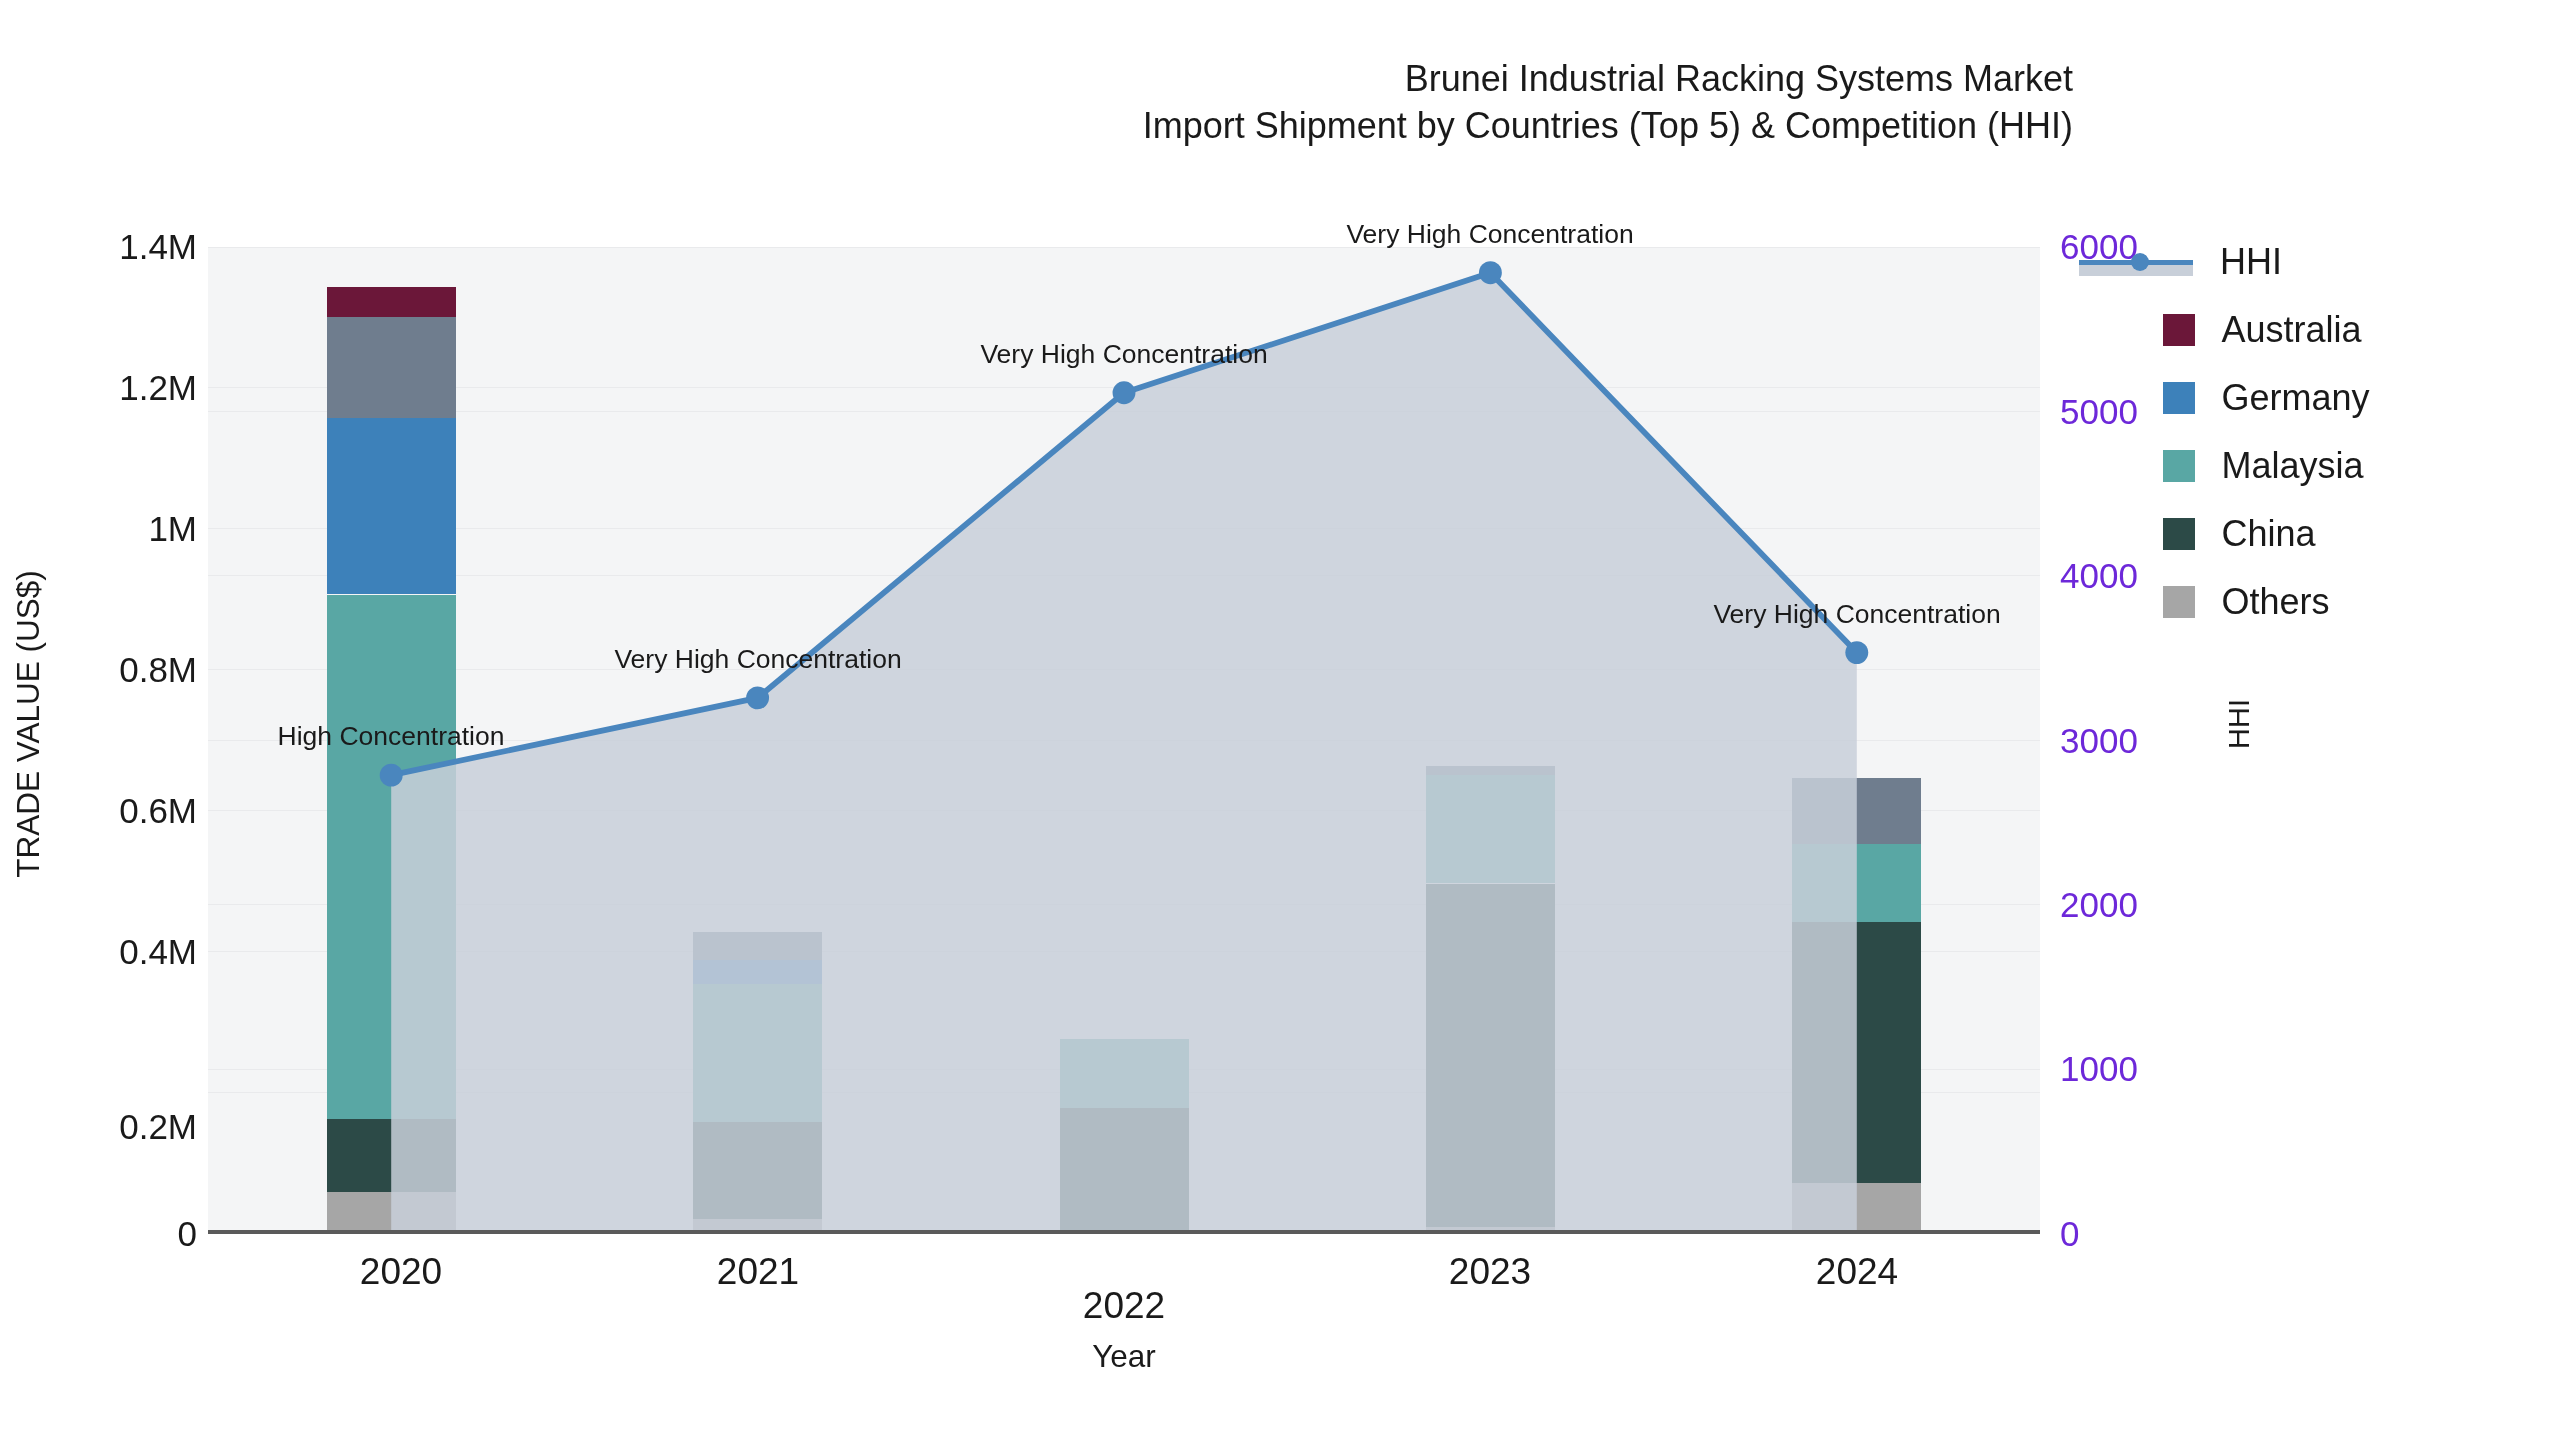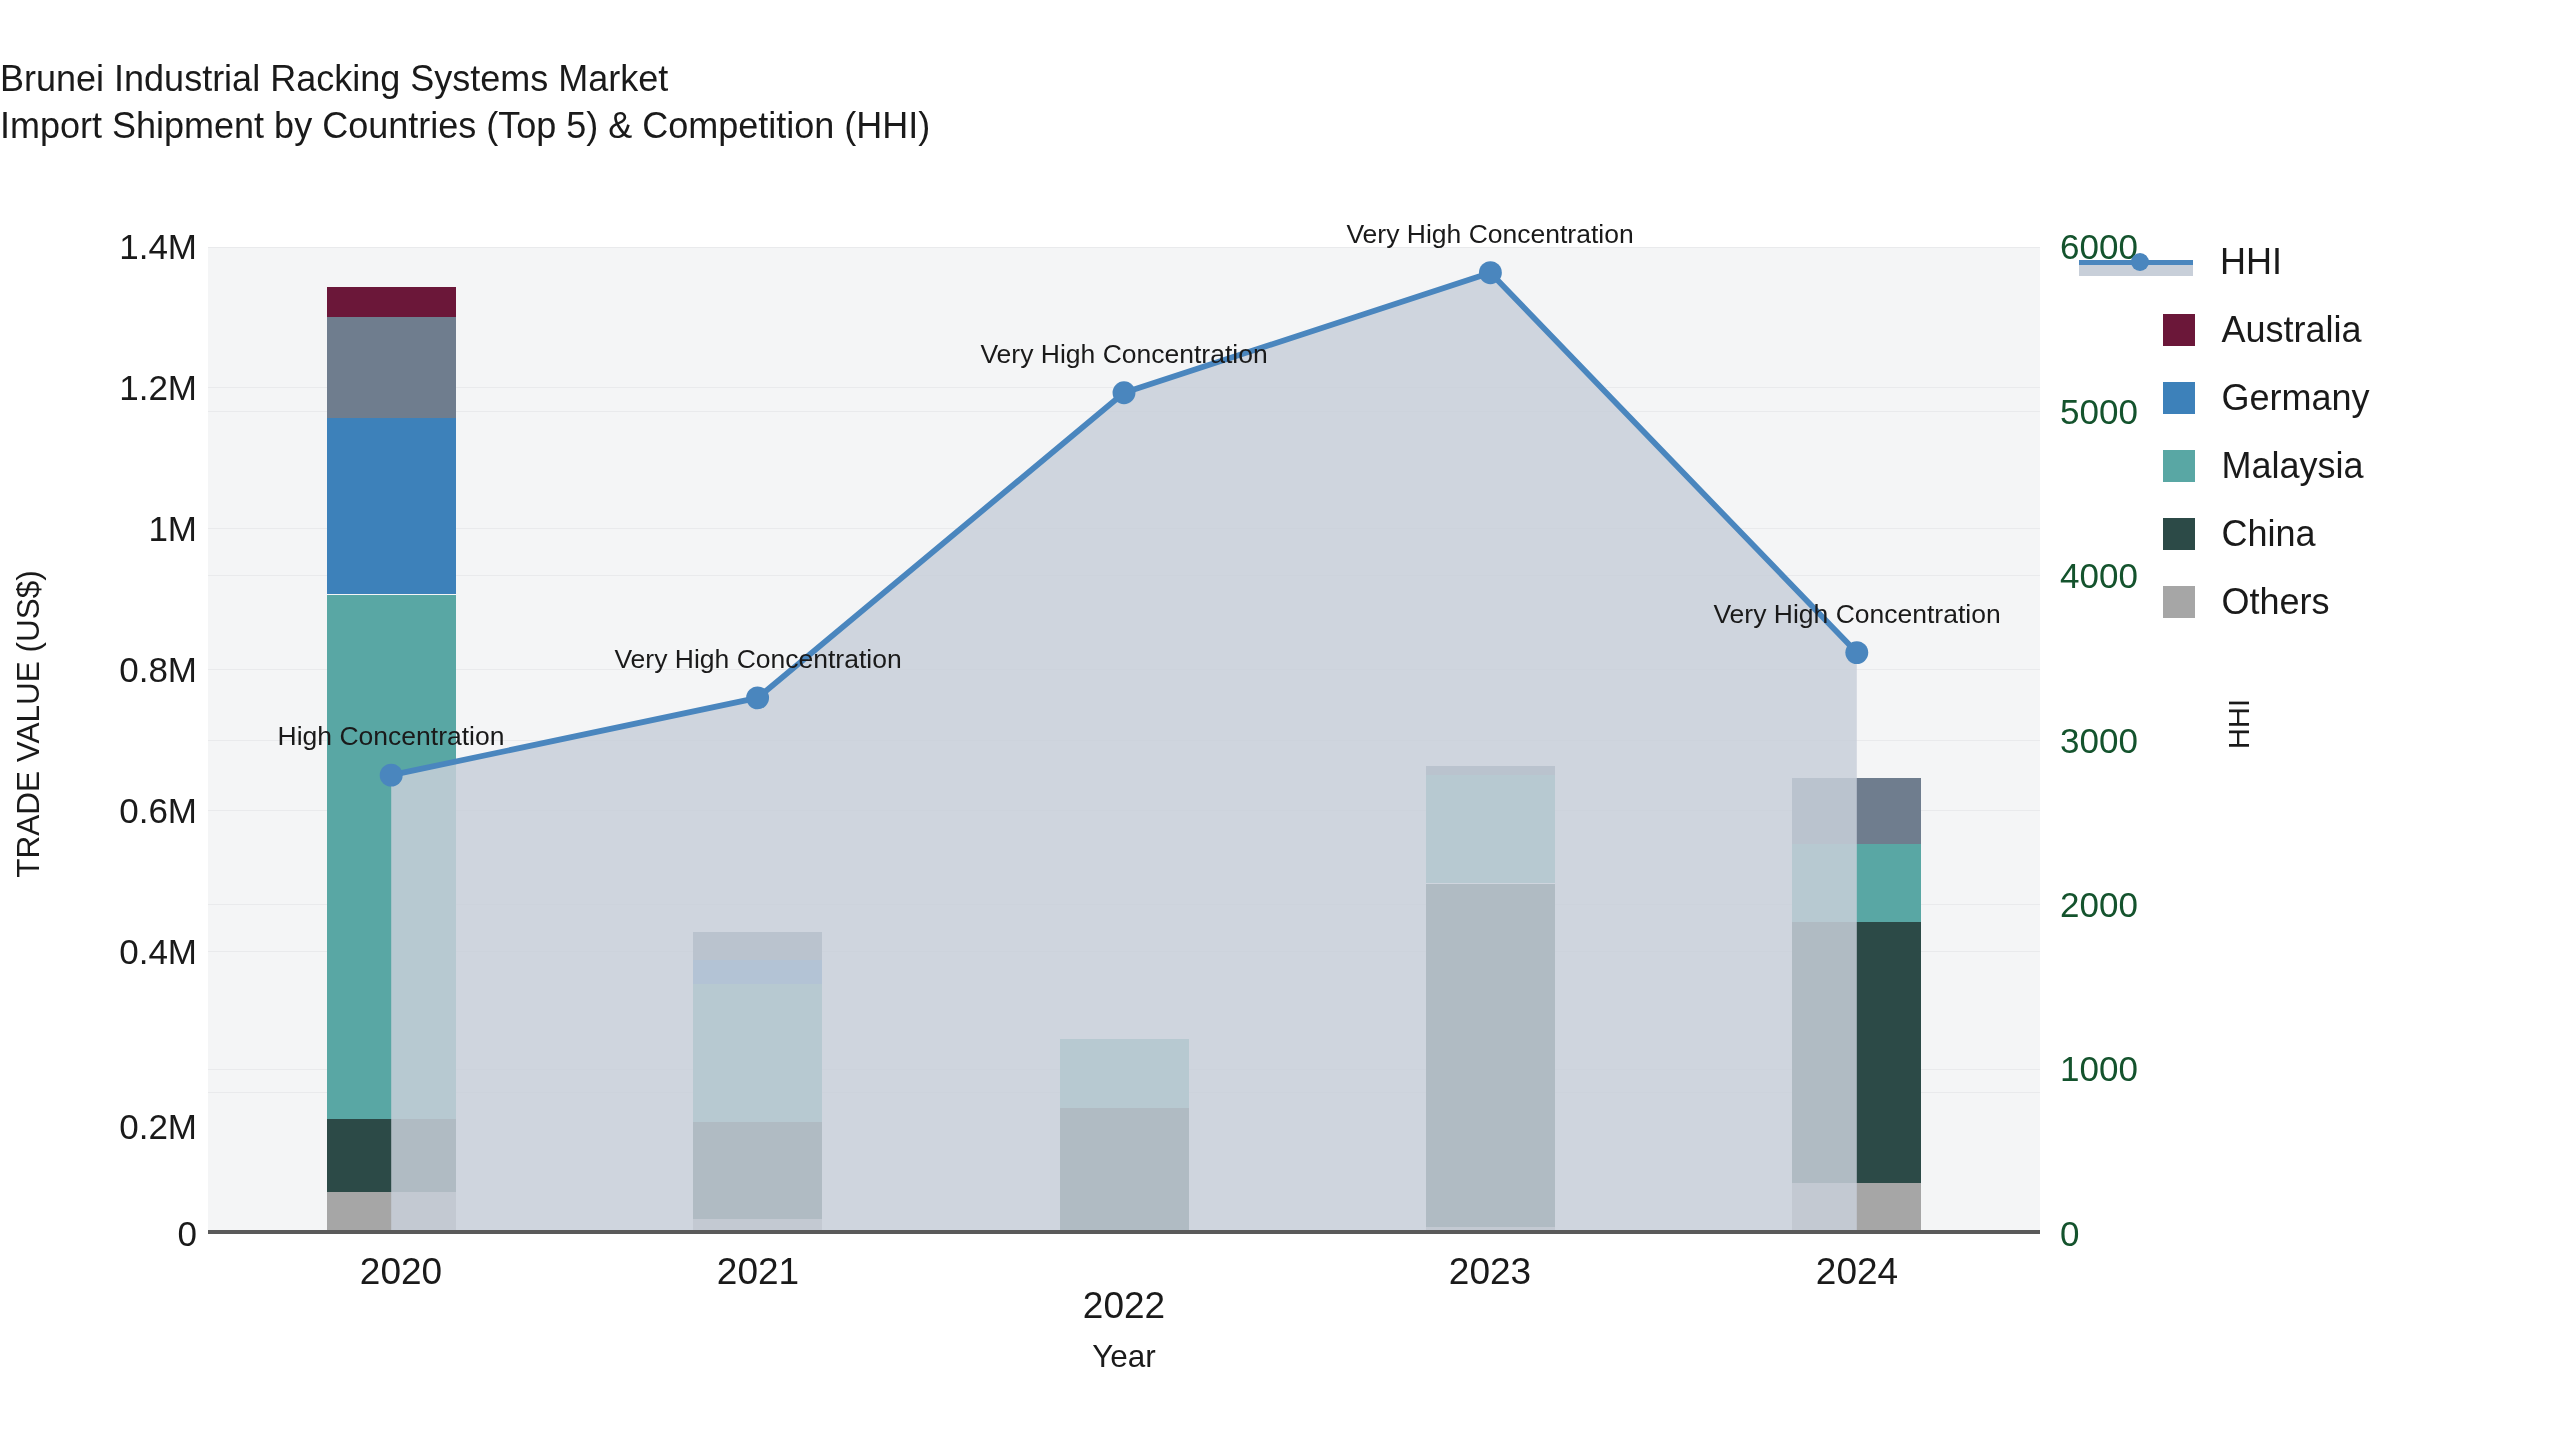--- a/index.html
+++ b/index.html
@@ -1,36 +1,36 @@
 <!DOCTYPE html>
 <html style="font-size:11.4px"><head>
 <meta charset="utf-8">
 <style>
   html,body{margin:0;padding:0;}
   body{width:2576px;height:1449px;background:#ffffff;font-family:"Liberation Sans",sans-serif;overflow:hidden;}
 
   #root{position:relative;width:2576px;height:1449px;}
 
   
-  .title-block{position:absolute;left:0;top:56px;width:2032px;text-align:left;}
+  .title-block{position:absolute;left:0;top:56px;width:2032px;text-align:right;padding-left:41px;}
   .title-line{font-size:36px;color:#1a1a1a;line-height:1.30;font-weight:400;}
 
   
   .plot{position:absolute;left:208px;top:215px;width:1832px;height:1019px;}
   .plot-bg{position:absolute;left:0;top:32px;width:1832px;height:987px;background:#f4f5f6;}
 
   .gridline{position:absolute;left:0;width:1832px;height:1.4px;background:#e9eaec;}
   .axis-bottom{position:absolute;left:0;bottom:0;width:1832px;height:3.6px;background:#5a5a5a;}
 
   
   .ytick{position:absolute;right:1843px;transform:translateY(-50%);font-size:35px;color:#1a1a1a;white-space:nowrap;}
   .ylabel-left{position:absolute;left:-180px;top:509px;transform-origin:center center;transform:translate(-50%,-50%) rotate(-90deg);font-size:31.5px;color:#1a1a1a;white-space:nowrap;}
 
   
-  .y2tick{position:absolute;left:1852px;transform:translateY(-50%);font-size:35px;color:#14532d;white-space:nowrap;text-align:center;}
+  .y2tick{position:absolute;left:1852px;transform:translateY(-50%);font-size:35px;color:#6d28d9;white-space:nowrap;text-align:center;}
   .ylabel-right{position:absolute;left:2031px;top:509px;transform-origin:center center;transform:translate(-50%,-50%) rotate(-90deg);font-size:29px;color:#1a1a1a;white-space:nowrap;}
 
   
   .xtick{position:absolute;top:1036px;transform:translateX(-50%);font-size:37px;color:#1a1a1a;white-space:nowrap;}
   .xlabel{position:absolute;left:916px;top:1123px;transform:translateX(-50%);font-size:31.5px;color:#1a1a1a;white-space:nowrap;}
 
   
   .bar-seg{position:absolute;}
 
   

